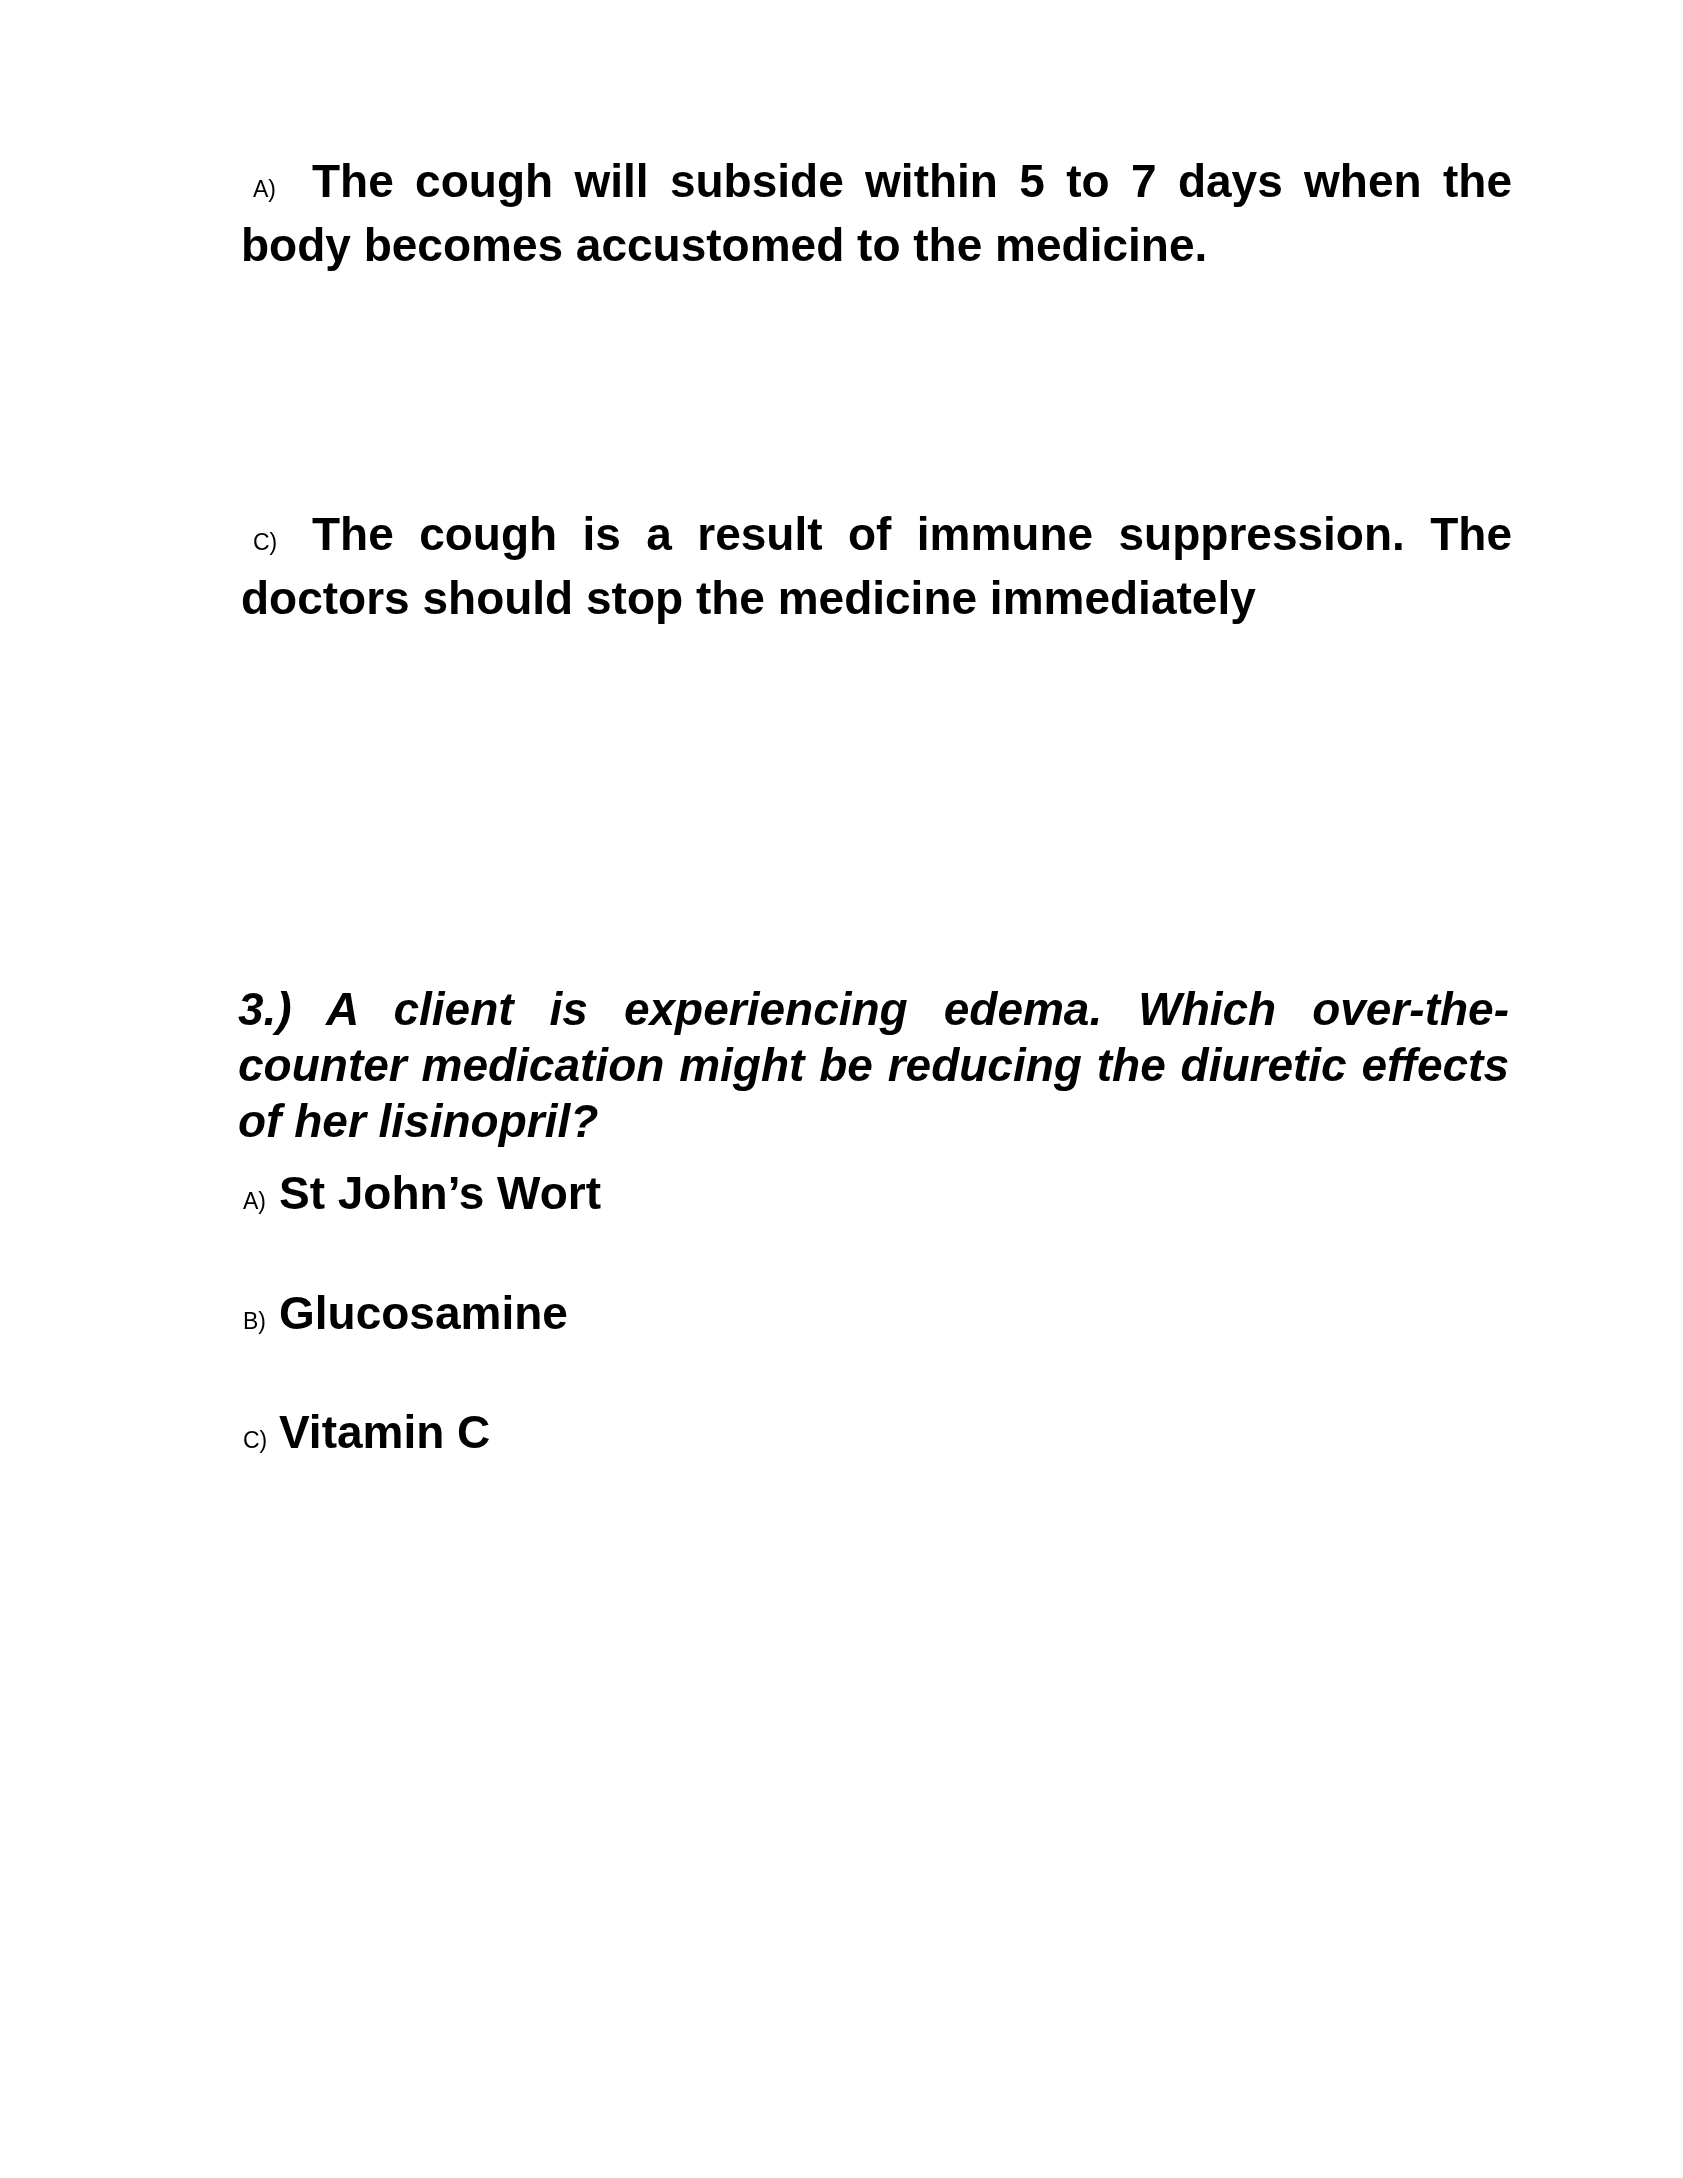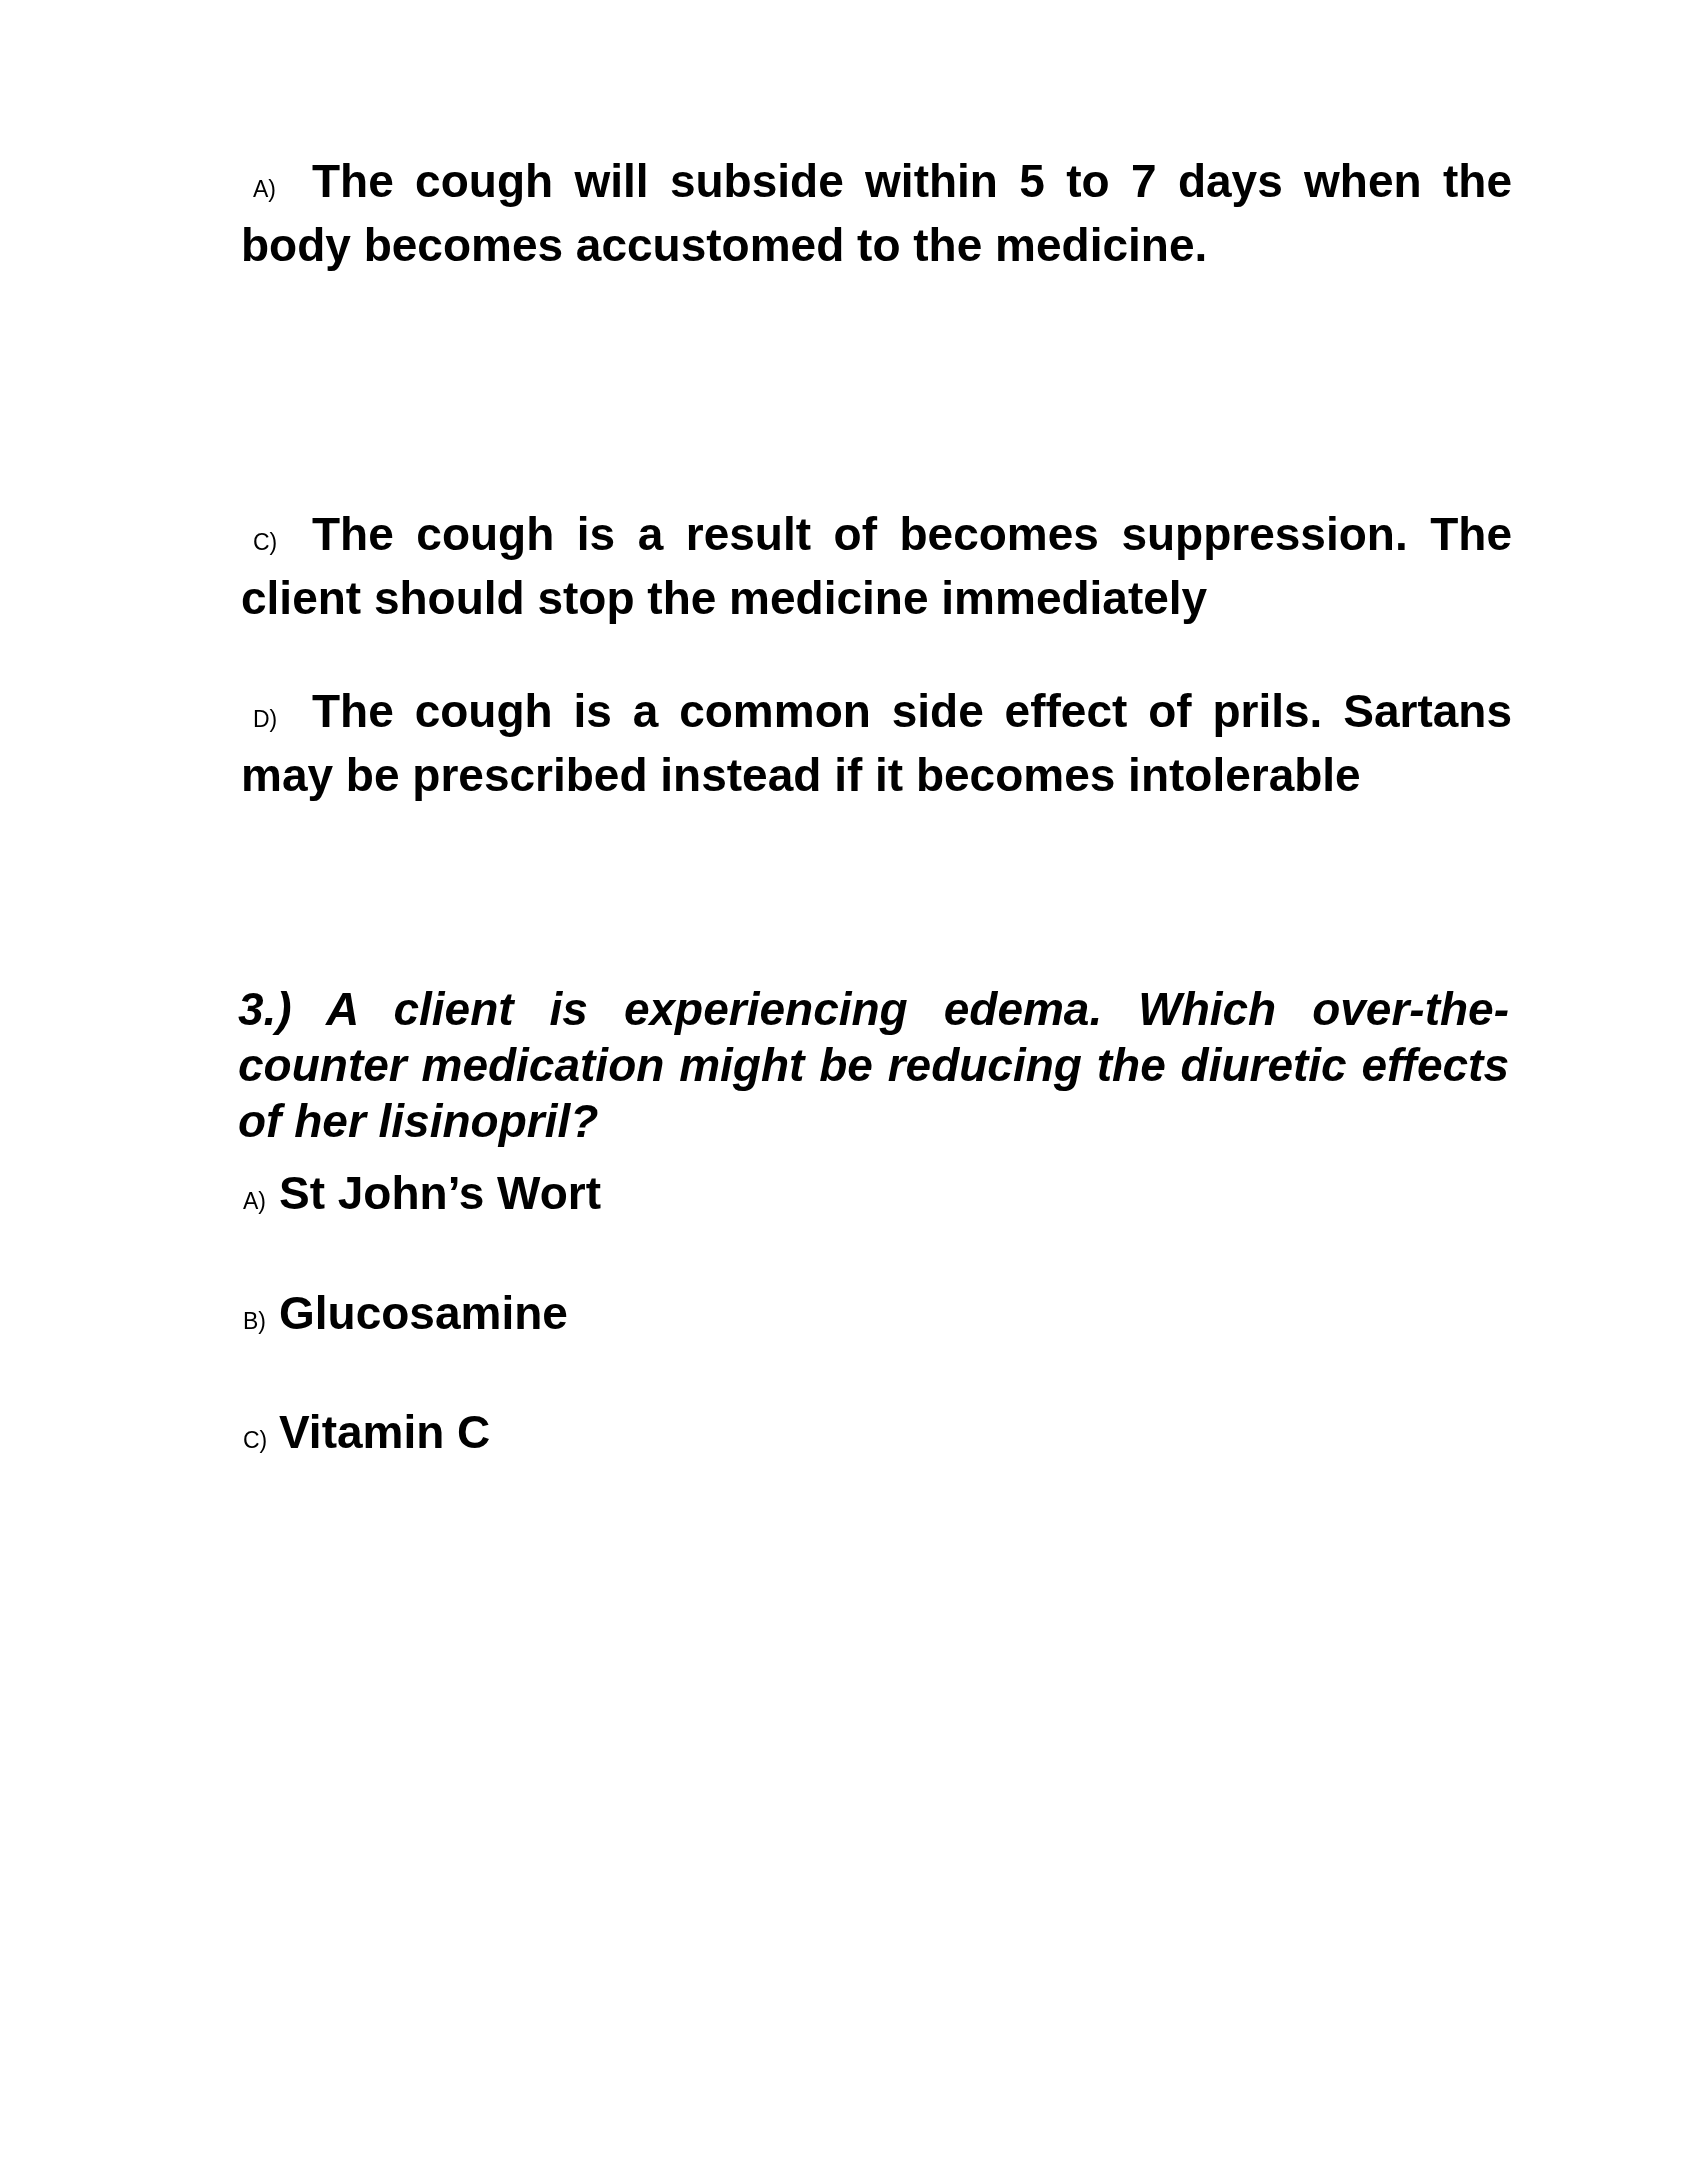--- a/index.html
+++ b/index.html
@@ -69,26 +69,23 @@
 <body>
 
 <div class="page">
 
   <p class="block justify opt-long" style="top:153px;">
     <span class="opt-label">A)</span><span>The cough will subside within 5 to 7 days when the body becomes accustomed to the medicine.</span>
   </p>
 
 
   <p class="block justify opt-long" style="top:506px;">
-    <span class="opt-label">C)</span><span>The cough is a result of becomes suppression. The client should stop the medicine immediately</span>
+    <span class="opt-label">C)</span><span>The cough is a result of immune suppression. The doctors should stop the medicine immediately</span>
   </p>
 
-  <p class="block justify opt-long" style="top:683px;">
-    <span class="opt-label">D)</span><span>The cough is a common side effect of prils. Sartans may be prescribed instead if it becomes intolerable</span>
-  </p>
 
   <p class="block justify question" style="top:981px;font-style:italic;">3.) A client is experiencing edema. Which over-the-counter medication might be reducing the diuretic effects of her lisinopril?</p>
 
   <p class="block opt-short" style="top:1165px;">
     <span class="opt-label">A)</span><span>St John’s Wort</span>
   </p>
 
   <p class="block opt-short" style="top:1285px;">
     <span class="opt-label">B)</span><span>Glucosamine</span>
   </p>

